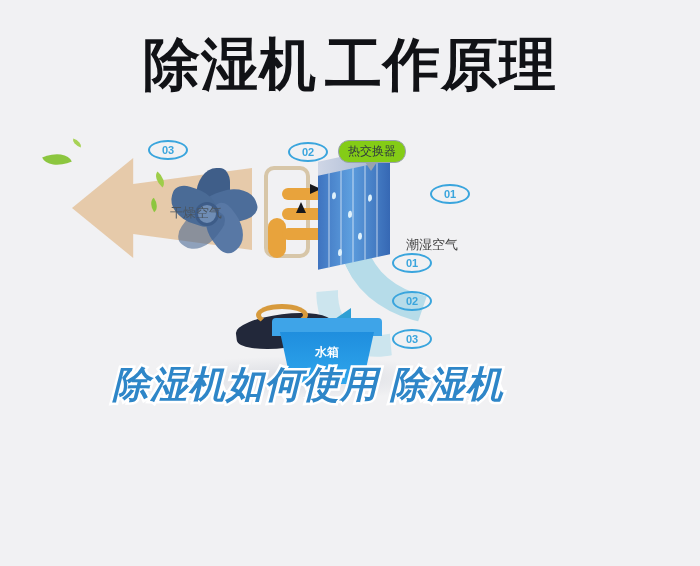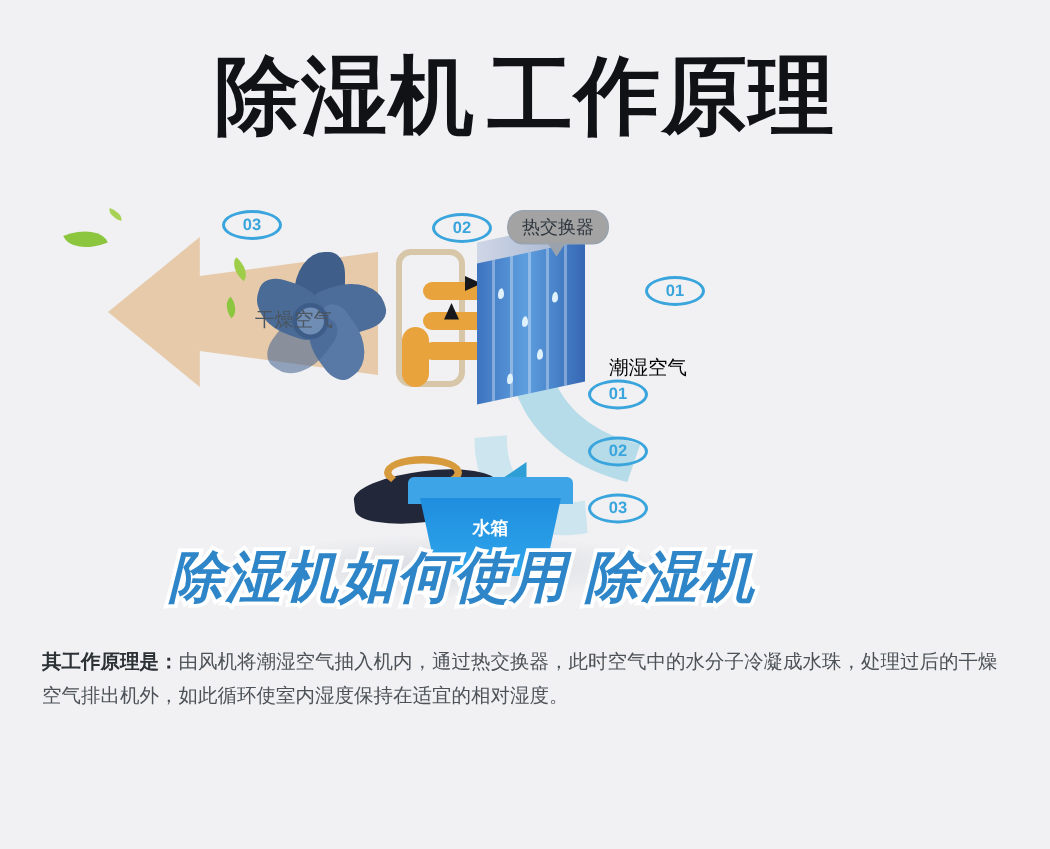--- a/index.html
+++ b/index.html
@@ -170,33 +170,33 @@
 
   
   .badge {
     display:inline-flex; align-items:center; justify-content:center;
     width:40px; height:20px; border-radius:50%;
     border:2px solid #3aa5dd; color:#3aa5dd;
     font-size:11px; font-weight:bold; background:transparent;
     flex:0 0 auto;
   }
   .lbl { position:absolute; display:flex; align-items:center; gap:6px; }
-  .lbl .txt { font-size:13px; color:#000000; white-space:nowrap; }
+  .lbl .txt { font-size:13px; color:#404040; white-space:nowrap; }
 
   .lbl-03 { left:148px; top:22px; }
   .lbl-03 .txt { position:absolute; left:22px; top:64px; color:#4a5560; }
 
   .lbl-01 { left:430px; top:66px; }
   .lbl-01 .txt { position:absolute; left:-24px; top:52px; }
 
   .lbl-02 { left:288px; top:22px; }
   .callout {
     margin-left:4px; position:relative;
     border:1.5px solid #9aa3ad; border-radius:11px;
-    padding:2px 9px; background:#a3a3a3;
+    padding:2px 9px; background:#84cc16;
     font-size:12px; color:#2f3740; white-space:nowrap;
   }
   .callout:after {
     content:""; position:absolute; left:26px; bottom:-9px;
     width:0; height:0;
     border-left:6px solid transparent; border-right:6px solid transparent;
     border-top:9px solid #9aa3ad;
   }
 
   
@@ -320,16 +320,15 @@
       </div>
     </div>
 
     <div class="overlay">
       <div class="ol-line l1">除湿机如何使用 除湿机</div>
 
     </div>
   </div>
 
   <div class="body-copy">
-    <p class="para p2"><b>其工作原理是：</b><span>由风机将潮湿空气抽入机内，通过热交换器，此时空气中的水分子冷凝成水珠，处理过后的干燥空气排出机外，如此循环使室内湿度保持在适宜的相对湿度。</span></p>
   </div>
 
 </div>
 
 </body></html>

